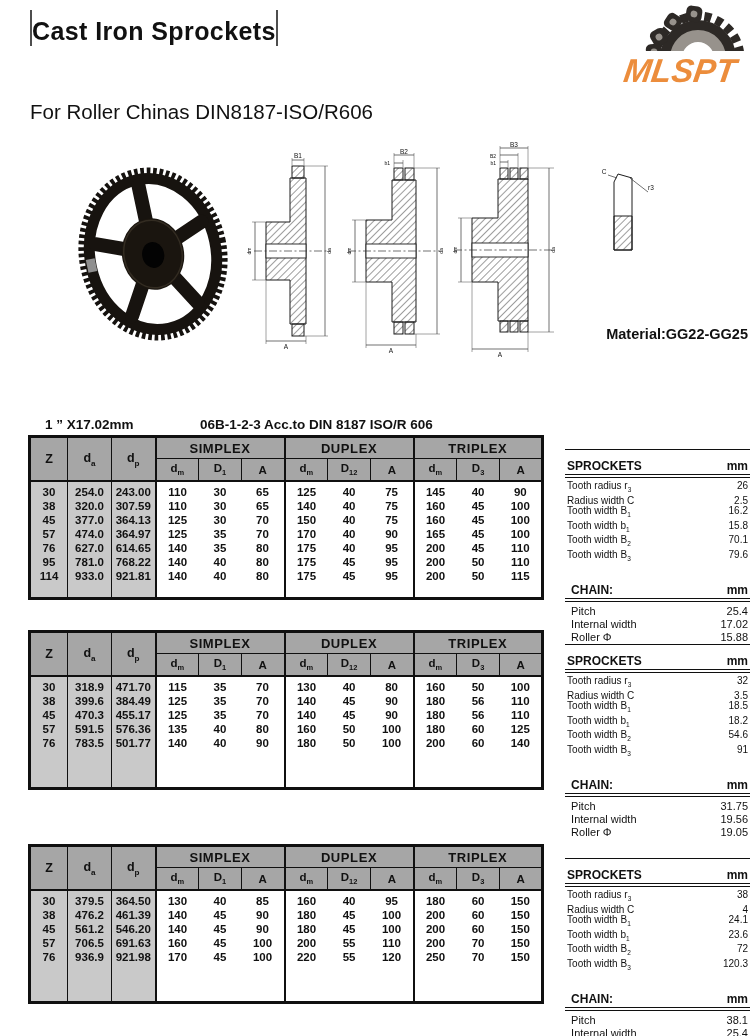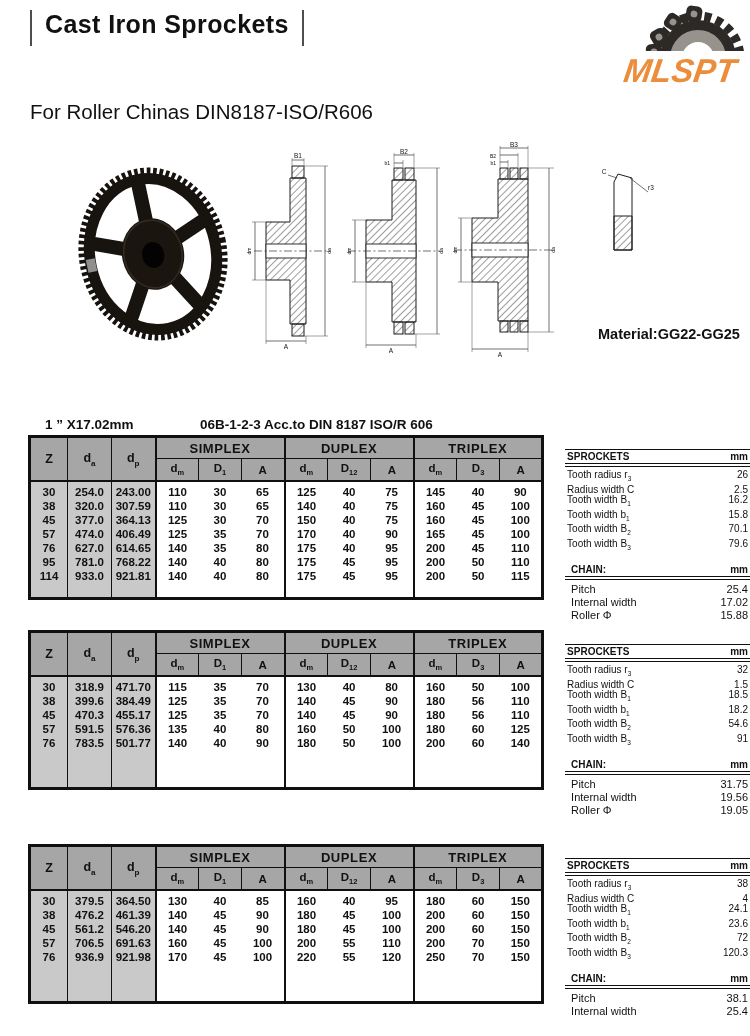--- a/index.html
+++ b/index.html
@@ -1,31 +1,31 @@
 <!DOCTYPE html>
 <html><head>
 <meta charset="utf-8">
 <style>
   html,body{margin:0;padding:0;background:#fff;}
   body{width:750px;height:1036px;position:relative;overflow:hidden;
        font-family:"Liberation Sans","DejaVu Sans",sans-serif;color:#111;}
 
   
-  .header{position:absolute;top:10px;left:30px;display:flex;align-items:flex-start;gap:13px;}
+  .header{position:absolute;top:10px;left:30px;display:flex;align-items:flex-end;}
   .vbar{width:2px;height:36px;background:#4e4e4e;}
   .page-title{font-size:25px;font-weight:bold;margin:0;letter-spacing:.4px;}
   .logo{position:absolute;left:612px;top:4px;width:136px;text-align:center;}
   .logo-text{font-size:33px;font-weight:bold;font-style:italic;letter-spacing:0;
              transform:skewX(-8deg);margin-top:-8px;}
   .subtitle{position:absolute;top:100px;left:30px;font-size:20.5px;}
 
   
   .figures{position:absolute;left:0;top:138px;width:750px;height:268px;}
   .fig{position:absolute;}
-  .material{position:absolute;left:598px;top:188px;width:150px;
+  .material{position:absolute;left:598px;top:188px;width:150px;text-align:right;
             font-weight:bold;font-size:14.5px;}
   .xsec line.d,.xsec path.d{stroke:#333;stroke-width:.7;fill:none;}
   .xsec line.e{stroke:#555;stroke-width:.55;}
   .xsec .cl{stroke:#333;stroke-width:.7;stroke-dasharray:8 2.5 2 2.5;}
   .xsec text{font-size:6.5px;fill:#111;}
   .xsec text.t{font-size:5px;}
   .xsec path.s,.xsec rect.s{fill:url(#hp);stroke:#1c1c1c;stroke-width:1;}
   .xsec rect.bore{fill:#fff;stroke:#1c1c1c;stroke-width:.9;}
 
   
@@ -44,21 +44,21 @@
   .spec-table th.gl,.spec-table td.gl{border-left:2px solid #101010;}
   .spec-table td{padding:0;text-align:center;font-size:11.5px;height:14px;line-height:14px;}
   .spec-table td.shade{background:#c9c9c9;}
   .spec-table td.bl{border-left:1px solid #101010;}
   .spec-table tbody tr:first-child td{padding-top:3px;}
   sub{font-size:65%;}
 
   
   .panel{width:192px;margin-left:21px;margin-top:14px;}
   .p-head{display:flex;justify-content:space-between;align-items:flex-end;font-weight:bold;
-          font-size:10px;border-bottom:4px double #101010;padding:1px 2px 1px 2px;}
+          font-size:12px;border-bottom:4px double #101010;padding:9px 2px 1px 2px;}
   .p-head.first{border-top:1px solid #101010;}
   .p-head.chain{margin-top:3px;padding-left:6px;}
   .p-rows{padding:3px 2px 6px 2px;}
   .p-row{display:flex;justify-content:space-between;font-size:10px;line-height:10.6px;}
   .ch-rows .p-row{font-size:11px;line-height:13px;padding-left:4px;}
 </style>
 </head>
 <body>
 
 <div class="page">
@@ -307,21 +307,21 @@
                 <td class="gl">150</td>
                 <td class="">40</td>
                 <td class="">75</td>
                 <td class="gl">160</td>
                 <td class="">45</td>
                 <td class="">100</td>
               </tr>
               <tr>
                 <td class="shade">57</td>
                 <td class="shade bl">474.0</td>
-                <td class="shade bl">406.49</td>
+                <td class="shade bl">364.97</td>
                 <td class="gl">125</td>
                 <td class="">35</td>
                 <td class="">70</td>
                 <td class="gl">170</td>
                 <td class="">40</td>
                 <td class="">90</td>
                 <td class="gl">165</td>
                 <td class="">45</td>
                 <td class="">100</td>
               </tr>
@@ -554,21 +554,21 @@
           <span class="sp-h">SPROCKETS</span>
           <span class="sp-u">mm</span>
         </div>
         <div class="p-rows sp-rows">
               <div class="p-row">
                 <span>Tooth radius  r<sub>3</sub></span>
                 <span>32</span>
               </div>
               <div class="p-row">
                 <span>Radius width C</span>
-                <span>1.5</span>
+                <span>3.5</span>
               </div>
               <div class="p-row">
                 <span>Tooth width B<sub>1</sub></span>
                 <span>18.5</span>
               </div>
               <div class="p-row">
                 <span>Tooth width b<sub>1</sub></span>
                 <span>18.2</span>
               </div>
               <div class="p-row">

